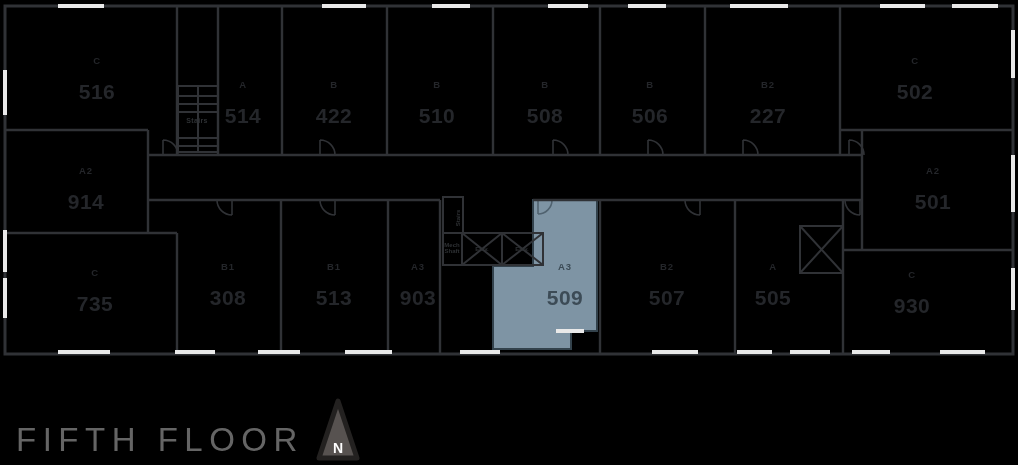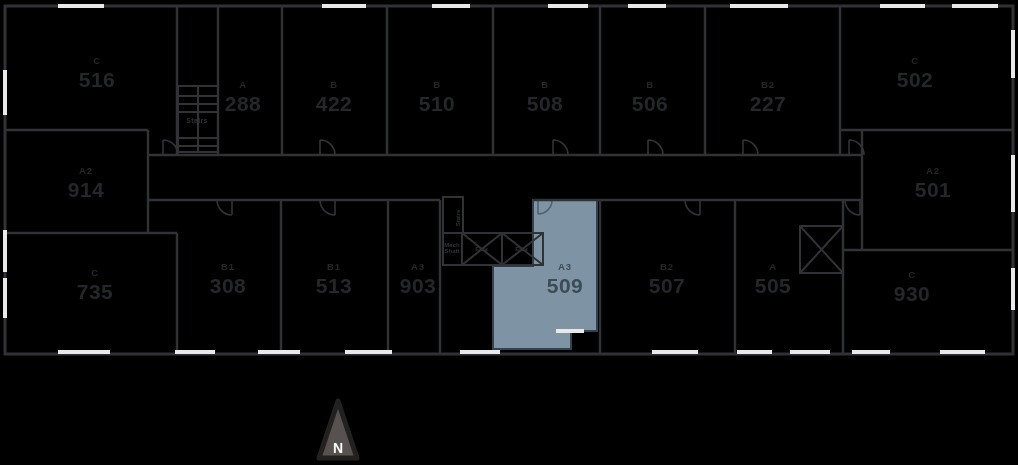--- a/index.html
+++ b/index.html
@@ -21,21 +21,21 @@
   .hl{fill:var(--highlight_fill,#7E94A4);stroke:var(--highlight_outline,#33424C);stroke-width:2;}
   .hl-door{stroke:var(--highlight_door,#50626F);stroke-width:1.6;fill:none;}
   
   .unit-label{
     position:absolute;transform:translateX(-50%);
     display:flex;flex-direction:column;align-items:center;
     color:var(--unit_label,#24262A);text-align:center;line-height:1;
     cursor:pointer;user-select:none;
   }
   .unit-label .u-type{font-size:9.5px;font-weight:700;letter-spacing:.8px;}
-  .unit-label .u-num{font-size:21px;font-weight:700;letter-spacing:.5px;margin-top:3px;}
+  .unit-label .u-num{font-size:21px;font-weight:700;letter-spacing:.5px;margin-top:15px;}
   .unit-label.highlighted{color:var(--highlight_label,#3C4B56);}
   
   .svc{position:absolute;color:var(--service_label,#2E3134);font-weight:700;line-height:1.05;text-align:center;user-select:none;}
   .svc.stairs-top{left:197px;top:117px;transform:translateX(-50%);font-size:7px;letter-spacing:.3px;}
   .svc.stairs-mid{left:458px;top:218px;transform:translate(-50%,-50%) rotate(-90deg);font-size:6px;}
   .svc.mech{left:452px;top:242px;transform:translateX(-50%);font-size:6px;width:20px;}
   .svc.elev1{left:482px;top:246px;transform:translateX(-50%);font-size:6px;}
   .svc.elev2{left:522px;top:246px;transform:translateX(-50%);font-size:6px;}
   
   .floor-title{
@@ -138,21 +138,21 @@
       </g>
     </svg>
 
     <div id="labels">
         <div class="unit-label" style="left: 97px; top: 56px;">
       <span class="u-type">C</span>
       <span class="u-num">516</span>
     </div>
         <div class="unit-label" style="left: 243px; top: 80px;">
       <span class="u-type">A</span>
-      <span class="u-num">288</span>
+      <span class="u-num">514</span>
     </div>
         <div class="unit-label" style="left: 334px; top: 80px;">
       <span class="u-type">B</span>
       <span class="u-num">422</span>
     </div>
         <div class="unit-label" style="left: 437px; top: 80px;">
       <span class="u-type">B</span>
       <span class="u-num">510</span>
     </div>
         <div class="unit-label" style="left: 545px; top: 80px;">
@@ -213,20 +213,21 @@
     </div>
       </div>
 
     <div class="svc stairs-top">Stairs</div>
     <div class="svc stairs-mid">Stairs</div>
     <div class="svc mech">Mech Shaft</div>
     <div class="svc elev1">Elev.</div>
     <div class="svc elev2">Elev.</div>
   </div>
 
+  <div class="floor-title">FIFTH FLOOR</div>
 
   <div class="compass">
     <svg width="76" height="72" viewBox="0 0 76 72">
       <polygon points="38,9 57,66 19,66" style="fill:var(--compass_fill,#575250);stroke:var(--compass_outline,#232120);stroke-width:5;stroke-linejoin:round;"></polygon>
       <text class="n-letter" x="38" y="61" text-anchor="middle">N</text>
     </svg>
   </div>
 
 </div>
 

